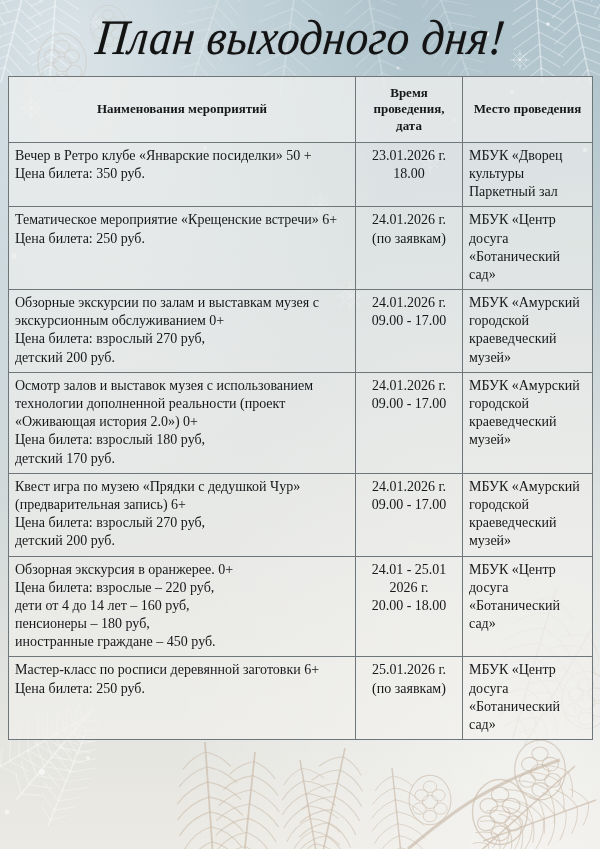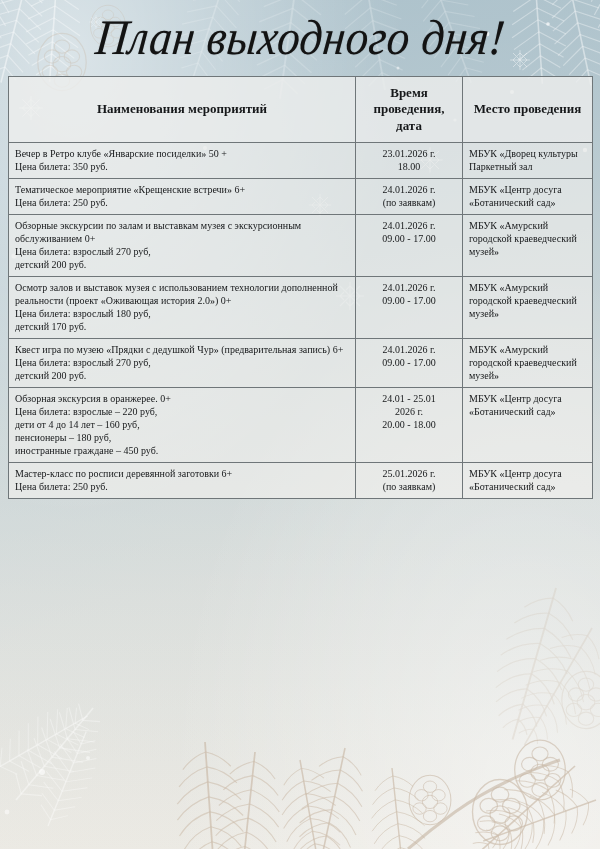--- a/index.html
+++ b/index.html
@@ -68,21 +68,21 @@
     width: 584px;
     border-collapse: collapse;
     table-layout: fixed;
     background: rgba(243,242,238,0.60);
   }
   table.schedule th,
   table.schedule td {
     border: 1px solid #6f7679;
     vertical-align: top;
     padding: 4px 6px 5px 6px;
-    font-size: 10px;
+    font-size: 14px;
     line-height: 1.30;
     color: #16181a;
   }
   table.schedule thead th {
     text-align: center;
     vertical-align: middle;
     font-weight: bold;
     font-size: 13px;
     padding: 8px 6px;
     background: rgba(236,238,238,0.45);

